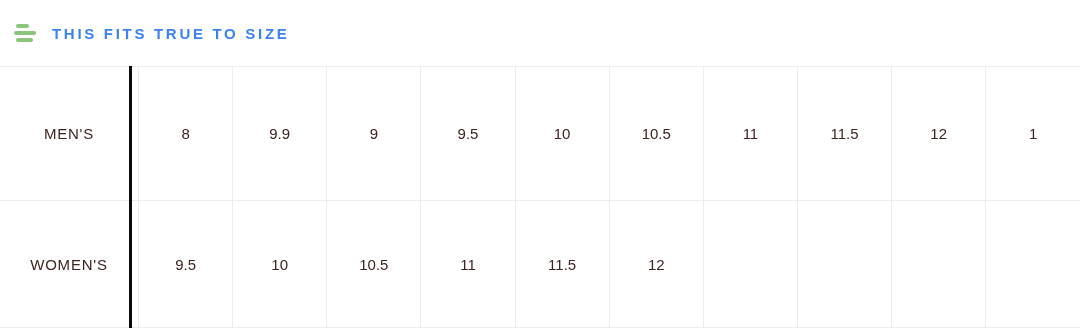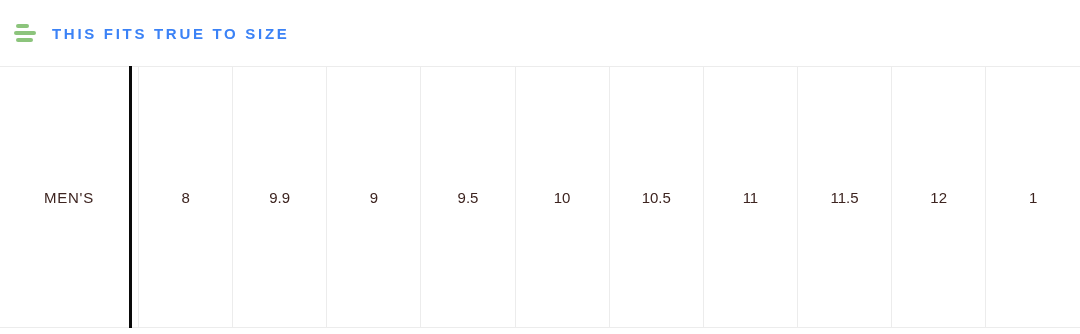--- a/index.html
+++ b/index.html
@@ -151,16 +151,29 @@
         <td>9.5</td>
         <td>10</td>
         <td>10.5</td>
         <td>11</td>
         <td>11.5</td>
         <td>12</td>
         <td>1</td>
       </tr>
 
 
+      <tr class="row-womens">
+        <th class="row-label">WOMEN'S</th>
+        <td>9.5</td>
+        <td class="disabled">10</td>
+        <td>10.5</td>
+        <td>11</td>
+        <td>11.5</td>
+        <td>12</td>
+        <td class="hatched"></td>
+        <td class="hatched"></td>
+        <td class="hatched"></td>
+        <td class="hatched"></td>
+      </tr>
     </tbody>
   </table>
   <div class="divider"></div>
 </div>
 
 </body></html>

